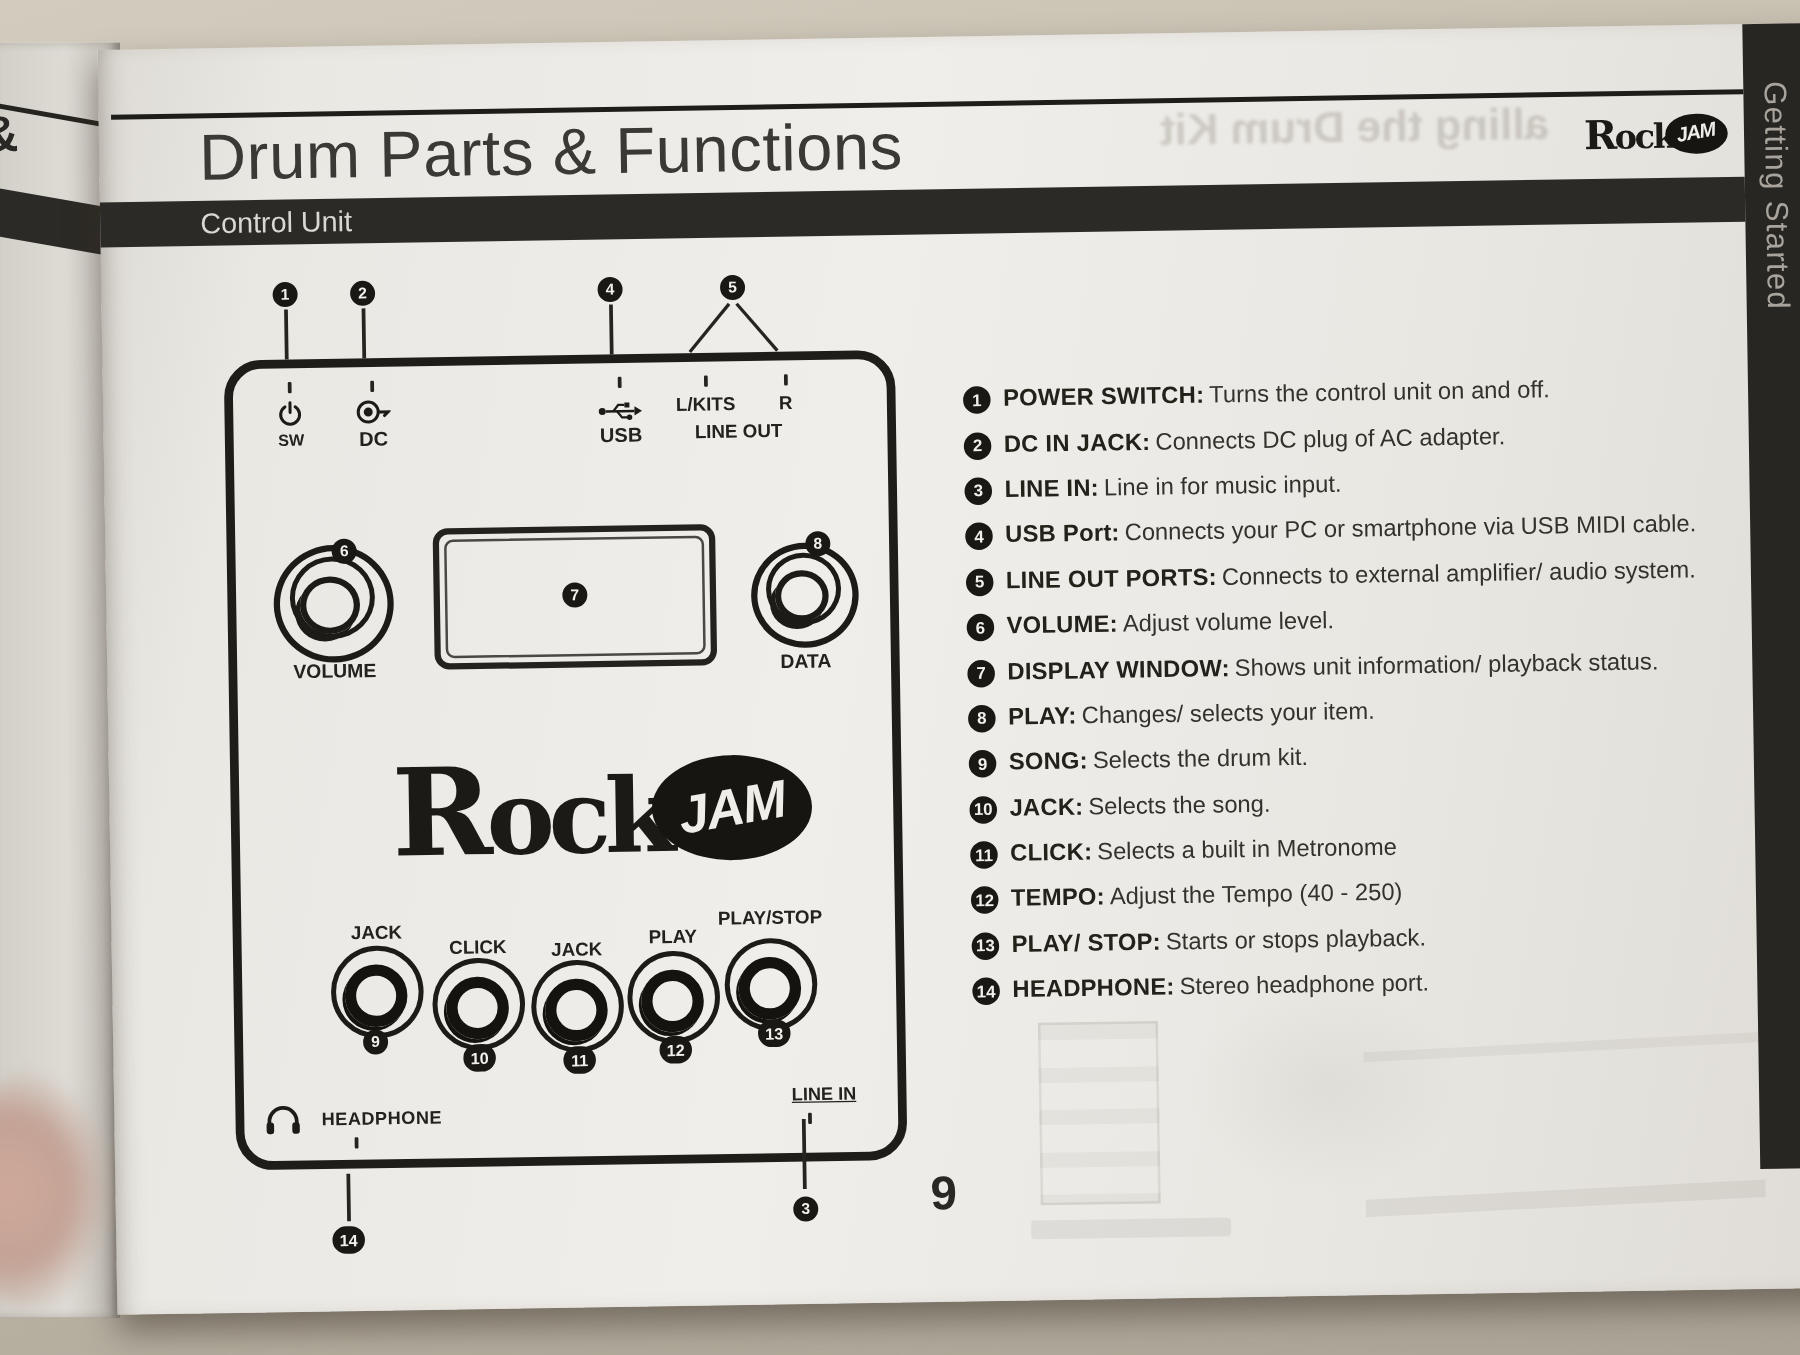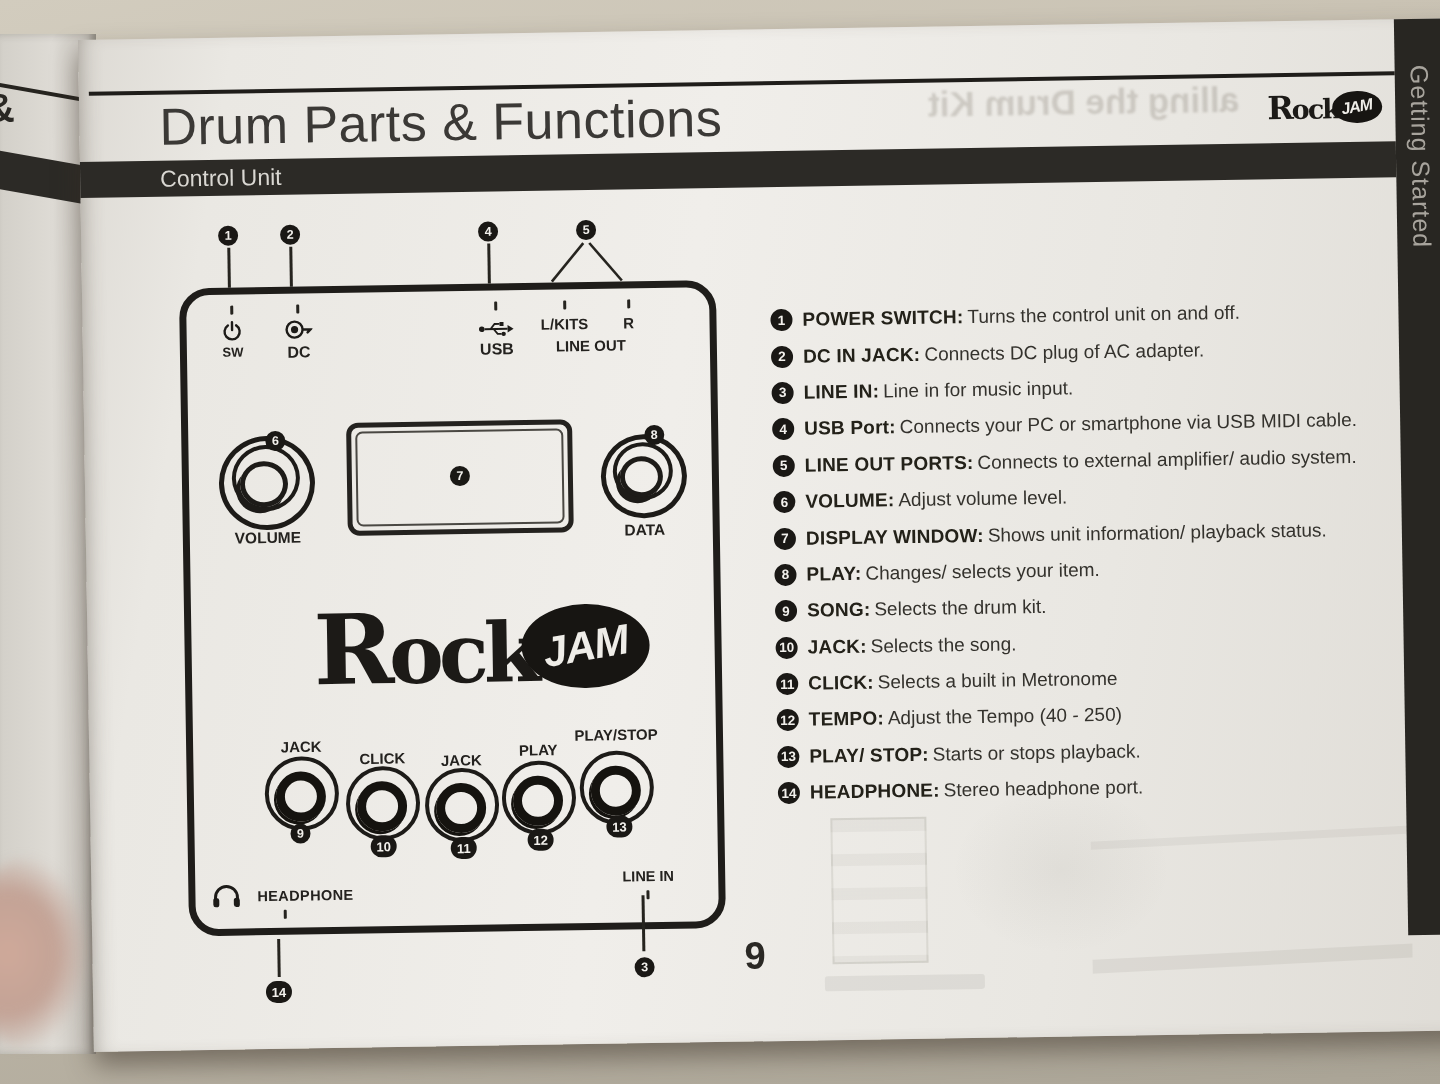--- a/index.html
+++ b/index.html
@@ -240,21 +240,21 @@
       </div>
 
       <svg class="icon" style="left:16px;top:590px;" width="30" height="24" viewBox="0 0 26 20">
         <path d="M3.5 13 v-2.5 a9.5 9.5 0 0 1 19 0 V13" stroke="currentColor" stroke-width="2.6" fill="none"></path>
         <rect x="1.5" y="11" width="5.2" height="8" rx="2.2" fill="currentColor"></rect>
         <rect x="19.3" y="11" width="5.2" height="8" rx="2.2" fill="currentColor"></rect>
       </svg>
       <div class="plabel" style="left:110px;top:594px;font-size:14.5px;letter-spacing:.4px;">HEADPHONE</div>
       <div class="tick" style="left:88px;top:616px;"></div>
 
-      <div class="plabel" style="left:453px;top:580px;font-size:14.5px;">LINE IN</div>
+      <div class="plabel" style="left:464px;top:580px;font-size:14.5px;text-decoration:underline;">LINE IN</div>
       <div class="tick" style="left:451px;top:602px;"></div>
     </div>
 
     <div class="vline" style="left:185px;top:902px;height:38px;"></div>
     <div class="co big" style="left:173px;top:944px;">14</div>
     <div class="vline" style="left:550px;top:864px;height:56px;"></div>
     <div class="co" style="left:542px;top:926px;">3</div>
 
     <div class="page-number">9</div>
 

